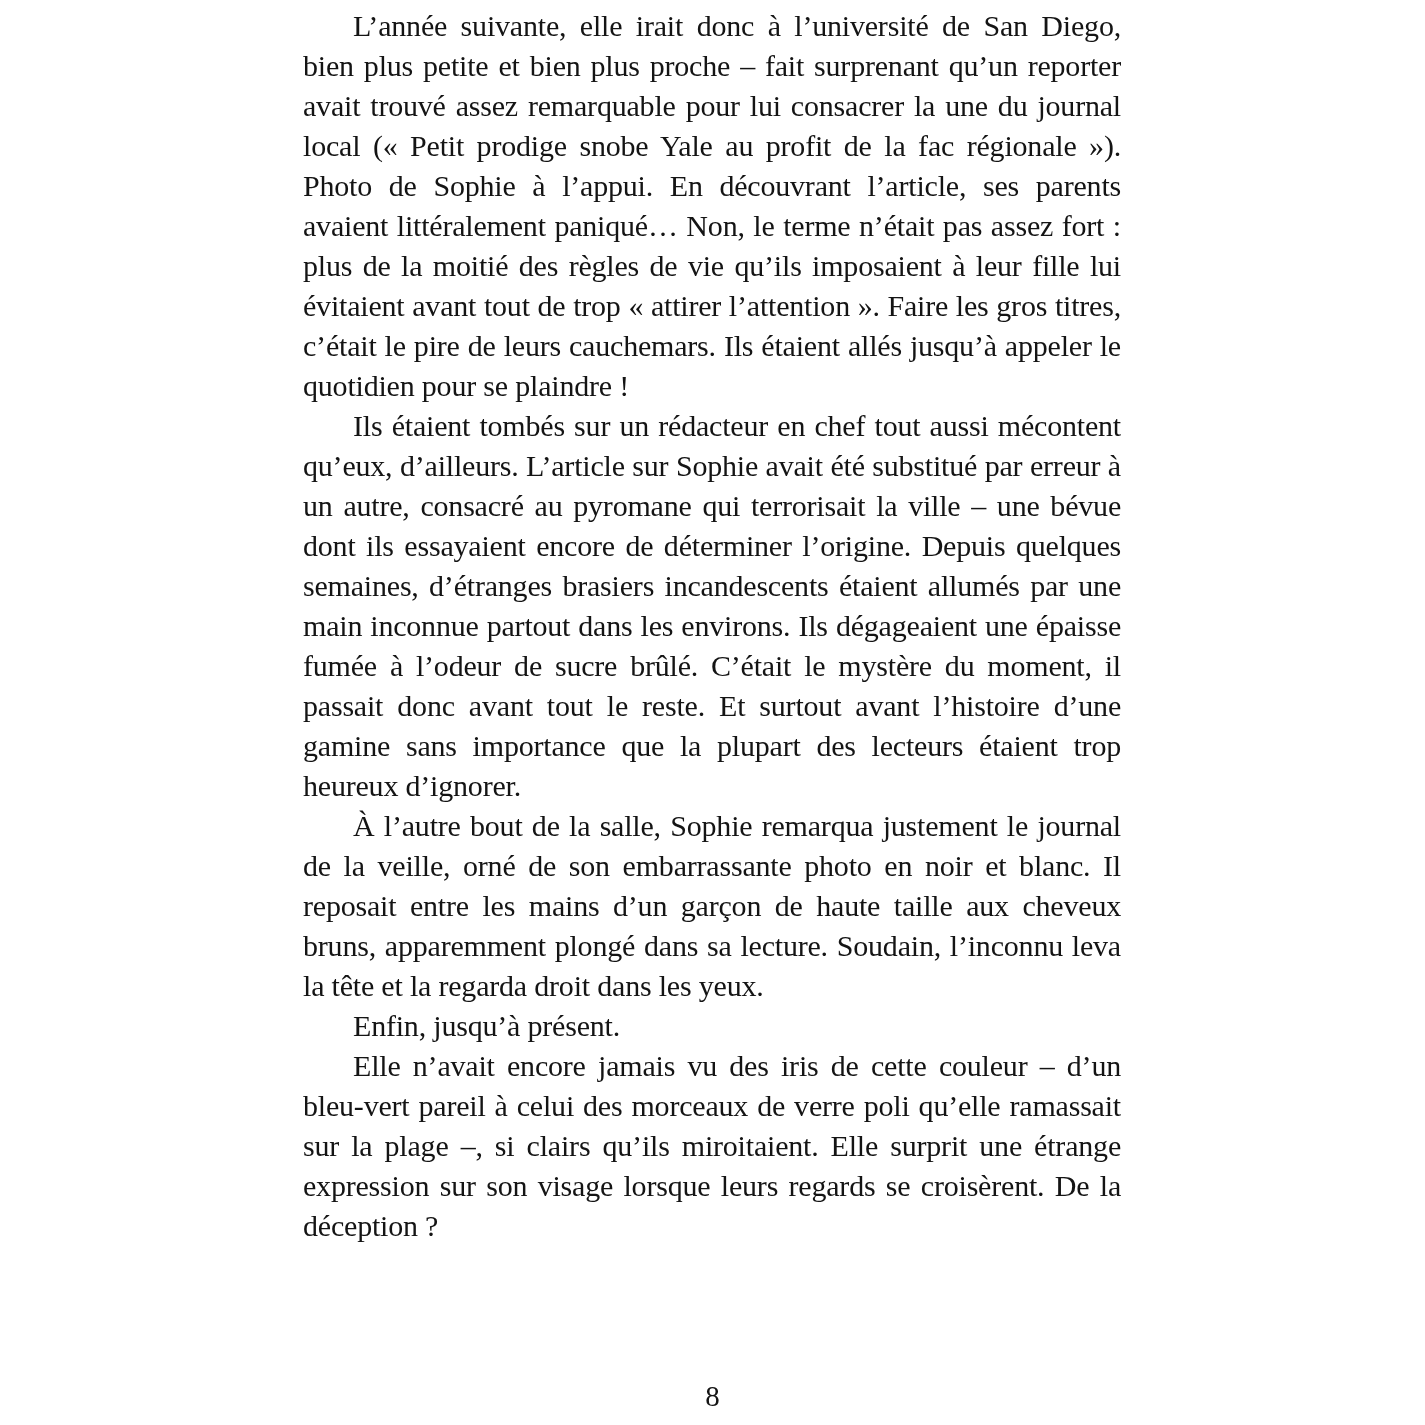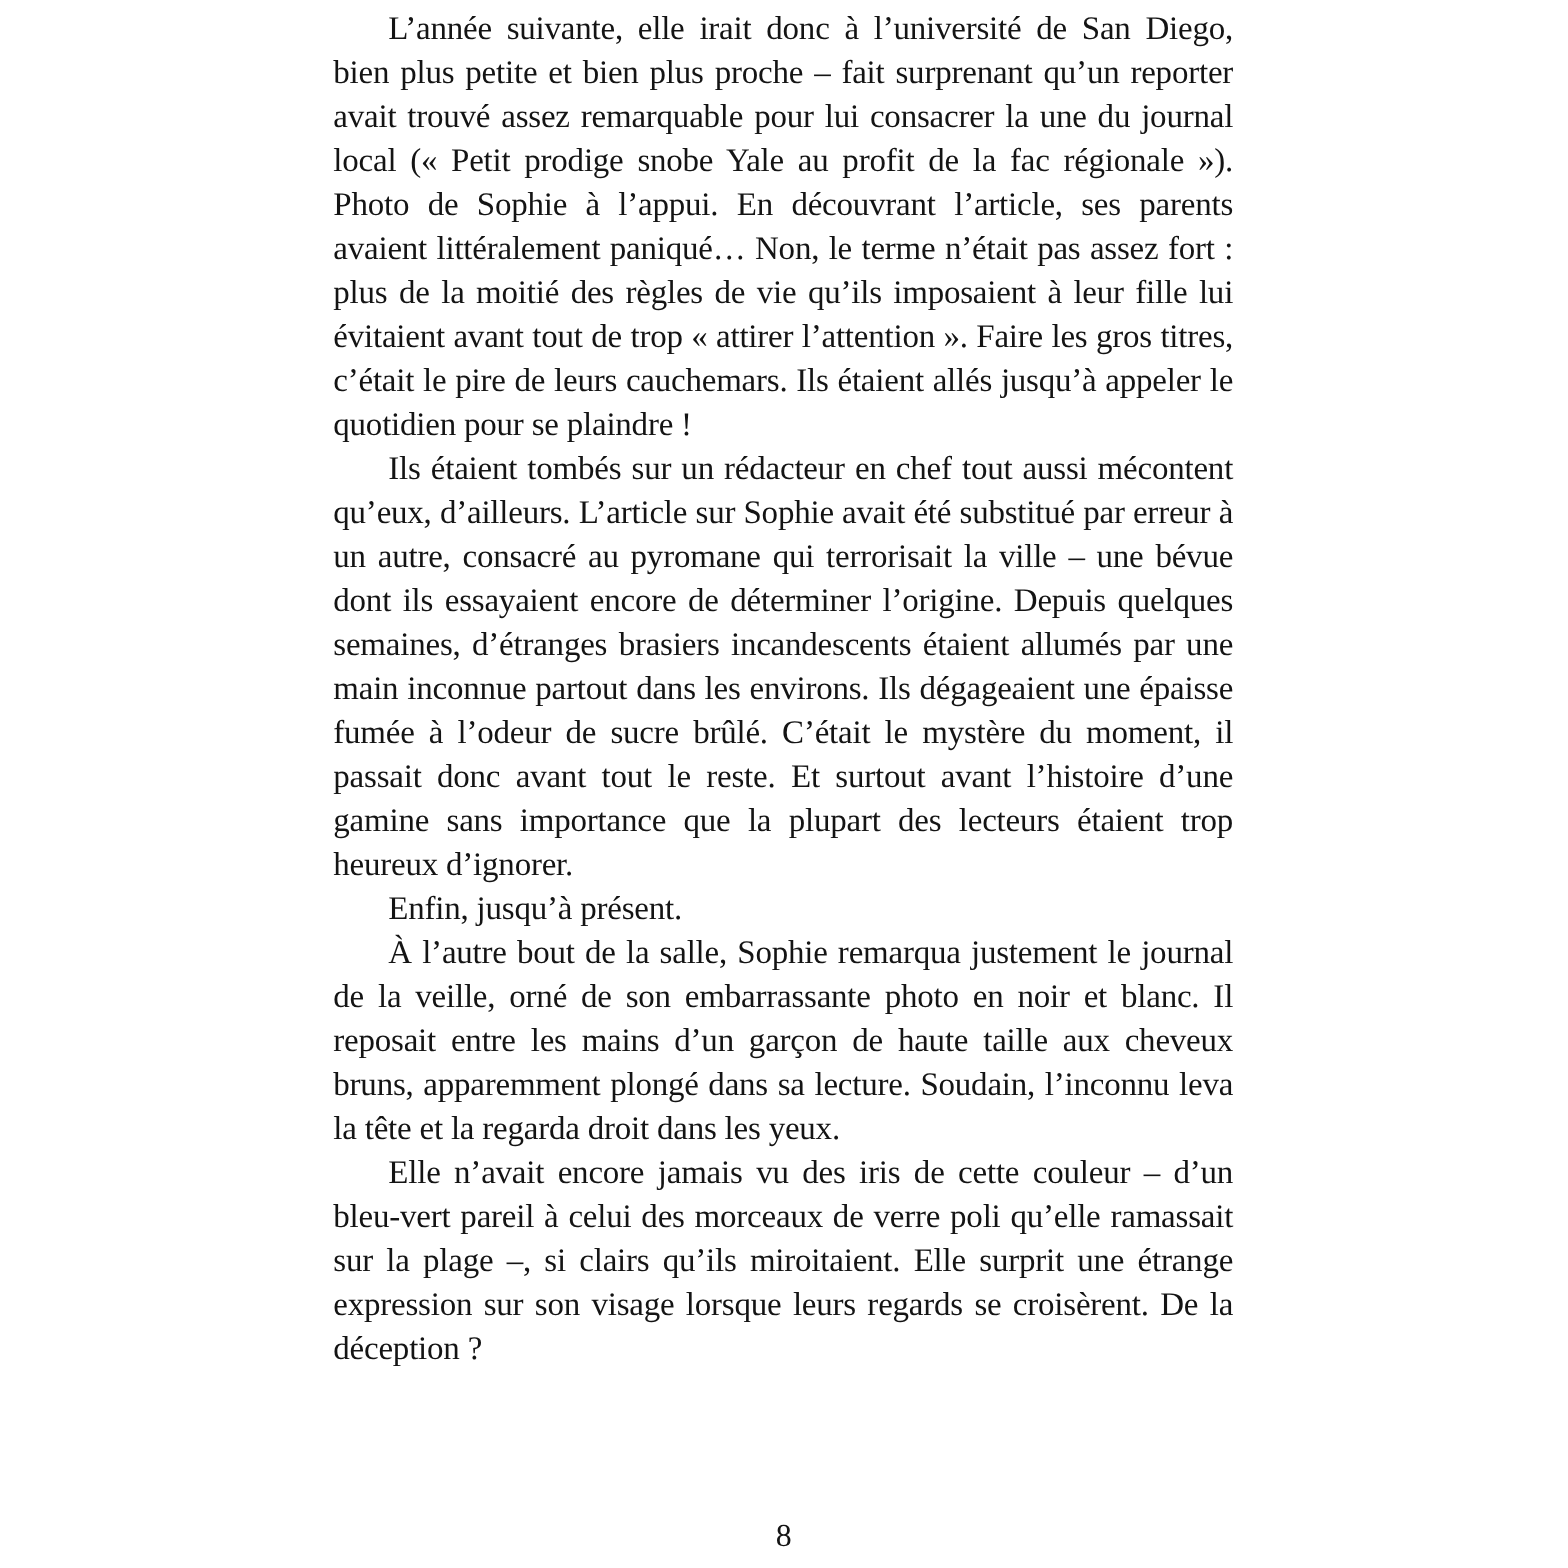--- a/index.html
+++ b/index.html
@@ -45,18 +45,18 @@
     color: #141414;
   }
 </style>
 </head>
 <body>
 
 <div class="page">
   <div class="text-column">
     <p>L’année suivante, elle irait donc à l’université de San Diego, bien plus petite et bien plus proche – fait surprenant qu’un reporter avait trouvé assez remarquable pour lui consacrer la une du journal local («&nbsp;Petit prodige snobe Yale au profit de la fac régionale&nbsp;»). Photo de Sophie à l’appui. En découvrant l’article, ses parents avaient littéralement paniqué… Non, le terme n’était pas assez fort&nbsp;: plus de la moitié des règles de vie qu’ils imposaient à leur fille lui évitaient avant tout de trop «&nbsp;attirer l’attention&nbsp;». Faire les gros titres, c’était le pire de leurs cauchemars. Ils étaient allés jusqu’à appeler le quotidien pour se plaindre&nbsp;!</p>
     <p>Ils étaient tombés sur un rédacteur en chef tout aussi mécontent qu’eux, d’ailleurs. L’article sur Sophie avait été substitué par erreur à un autre, consacré au pyromane qui terrorisait la ville – une bévue dont ils essayaient encore de déterminer l’origine. Depuis quelques semaines, d’étranges brasiers incandescents étaient allumés par une main inconnue partout dans les environs. Ils dégageaient une épaisse fumée à l’odeur de sucre brûlé. C’était le mystère du moment, il passait donc avant tout le reste. Et surtout avant l’histoire d’une gamine sans importance que la plupart des lecteurs étaient trop heureux d’ignorer.</p>
+    <p>À l’autre bout de la salle, Sophie remarqua justement le journal de la veille, orné de son embarrassante photo en noir et blanc. Il reposait entre les mains d’un garçon de haute taille aux cheveux bruns, apparemment plongé dans sa lecture. Soudain, l’inconnu leva la tête et la regarda droit dans les yeux.</p>
     <p>Enfin, jusqu’à présent.</p>
-    <p>À l’autre bout de la salle, Sophie remarqua justement le journal de la veille, orné de son embarrassante photo en noir et blanc. Il reposait entre les mains d’un garçon de haute taille aux cheveux bruns, apparemment plongé dans sa lecture. Soudain, l’inconnu leva la tête et la regarda droit dans les yeux.</p>
     <p>Elle n’avait encore jamais vu des iris de cette couleur – d’un bleu-vert pareil à celui des morceaux de verre poli qu’elle ramassait sur la plage –, si clairs qu’ils miroitaient. Elle surprit une étrange expression sur son visage lorsque leurs regards se croisèrent. De la déception&nbsp;?</p>
   </div>
   <div class="page-number">8</div>
 </div>
 
 </body></html>

